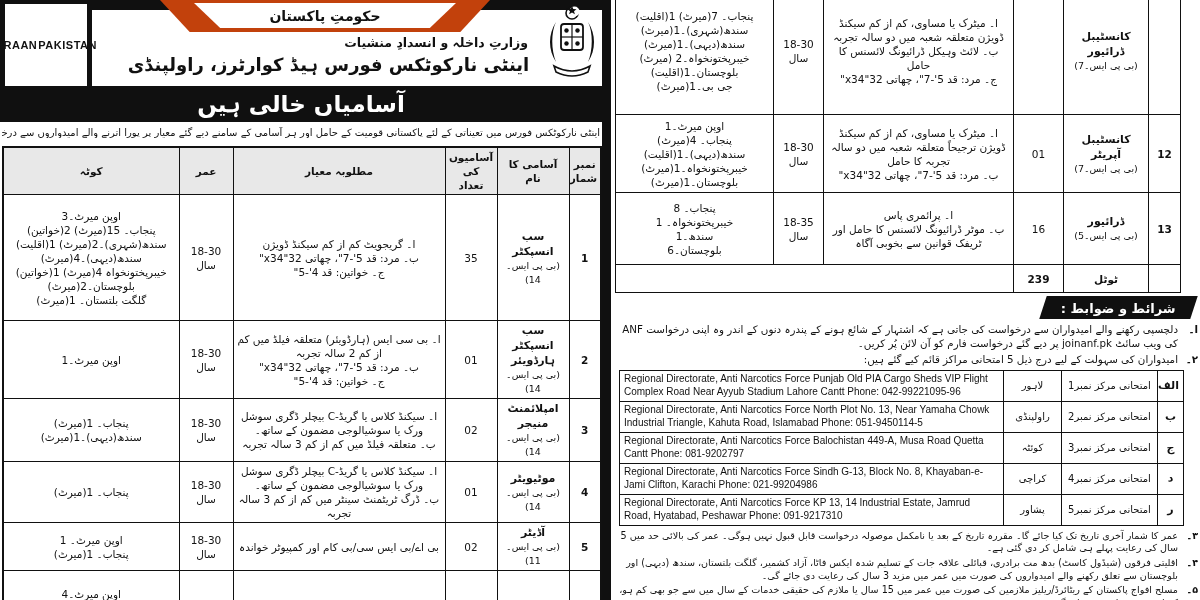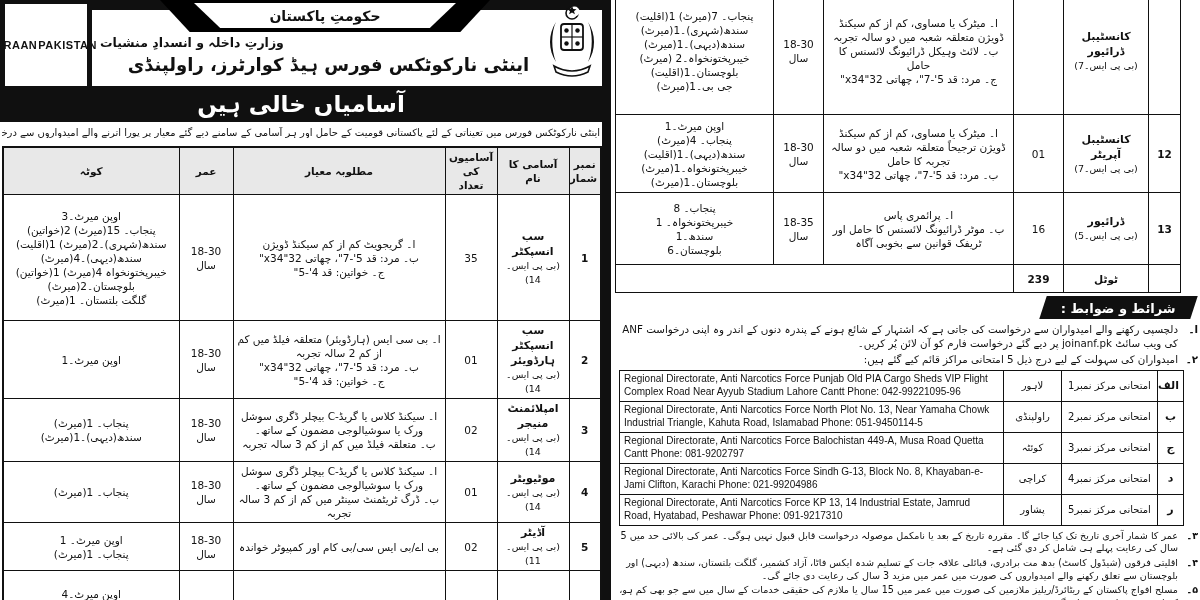--- a/index.html
+++ b/index.html
@@ -13,27 +13,27 @@
   .right-panel { position:absolute; left:611px; top:0; width:589px; height:600px; overflow:hidden; }
 
   
   .logo-block { position:absolute; left:0; top:0; width:92px; height:92px; background:#101010; padding:4px 5px; }
   .logo-card  { background:#fff; width:100%; height:100%; display:flex; flex-direction:row; align-items:center; justify-content:center; gap:1px; }
   .logo-card svg { width:42px; height:26px; }
   .logo-word { font-family:"Liberation Sans", sans-serif; font-weight:bold; font-size:11px; letter-spacing:.5px; line-height:1.05; }
   .logo-script { width:56px; height:4px; border-top:1px dotted #333; margin-top:3px; }
 
   .top-strip { position:absolute; left:92px; top:0; width:510px; height:10px; background:#101010; }
-  .banner-outer { position:absolute; left:160px; top:0; width:330px; height:32px; background:#000000;
+  .banner-outer { position:absolute; left:160px; top:0; width:330px; height:32px; background:#c2410c;
                   clip-path:polygon(0 0,100% 0,91% 100%,9% 100%); }
   .banner-inner { position:absolute; left:34px; right:34px; top:3px; bottom:4px; background:#fff;
                   clip-path:polygon(0 0,100% 0,90% 100%,10% 100%);
                   display:flex; align-items:center; justify-content:center;
                   font-weight:bold; font-size:14px; direction:rtl; }
-  .ministry { position:absolute; left:100px; top:35px; width:448px; text-align:left; font-weight:bold; font-size:12.5px; direction:rtl; }
+  .ministry { position:absolute; left:80px; top:35px; width:448px; text-align:right; font-weight:bold; font-size:12.5px; direction:rtl; }
   .org-name { position:absolute; left:92px; top:54px; width:448px; text-align:center; font-weight:bold; font-size:18px; direction:rtl;padding-left:25px; }
   .emblem   { position:absolute; left:544px; top:4px; width:56px; height:80px; }
 
   .vacancy-bar { position:absolute; left:0; top:86px; width:602px; height:36px; background:#101010;
                  color:#fff; display:flex; align-items:center; justify-content:center;
                  font-weight:bold; font-size:23px; direction:rtl; }
 
   .intro-line { position:absolute; left:2px; top:127px; width:598px; direction:rtl; text-align:right;
                 font-size:10px; white-space:nowrap; overflow:hidden; }
 

